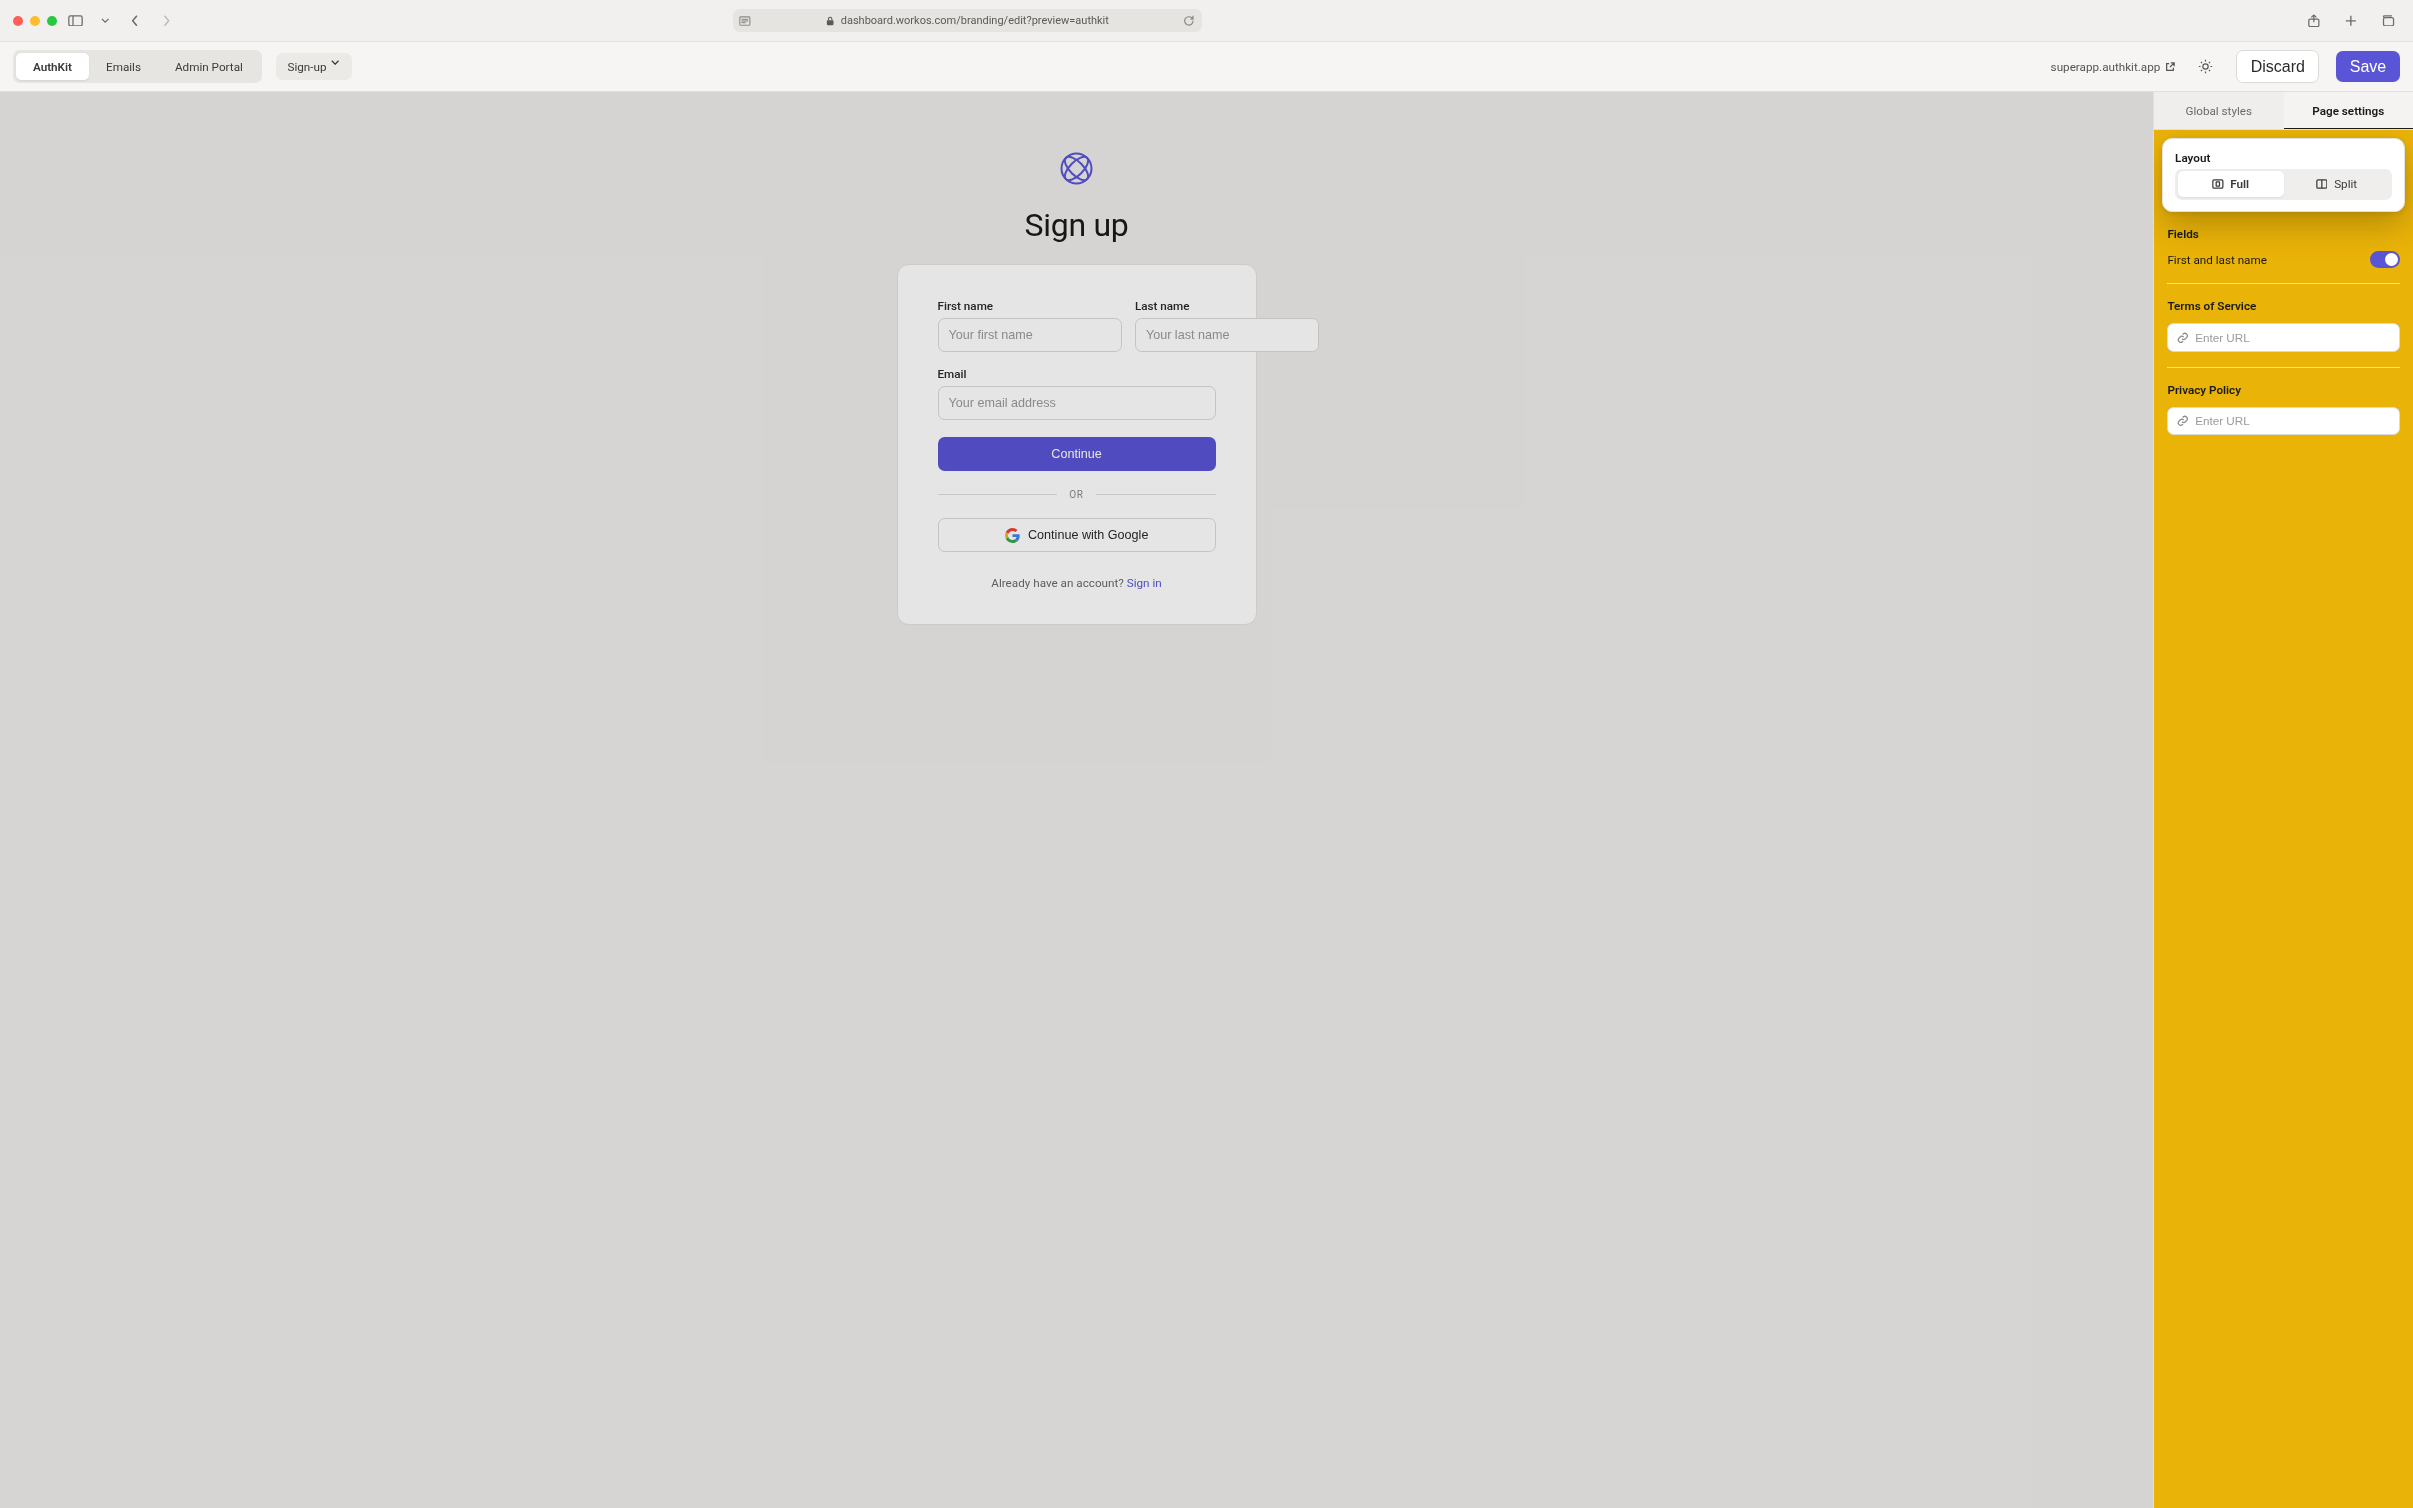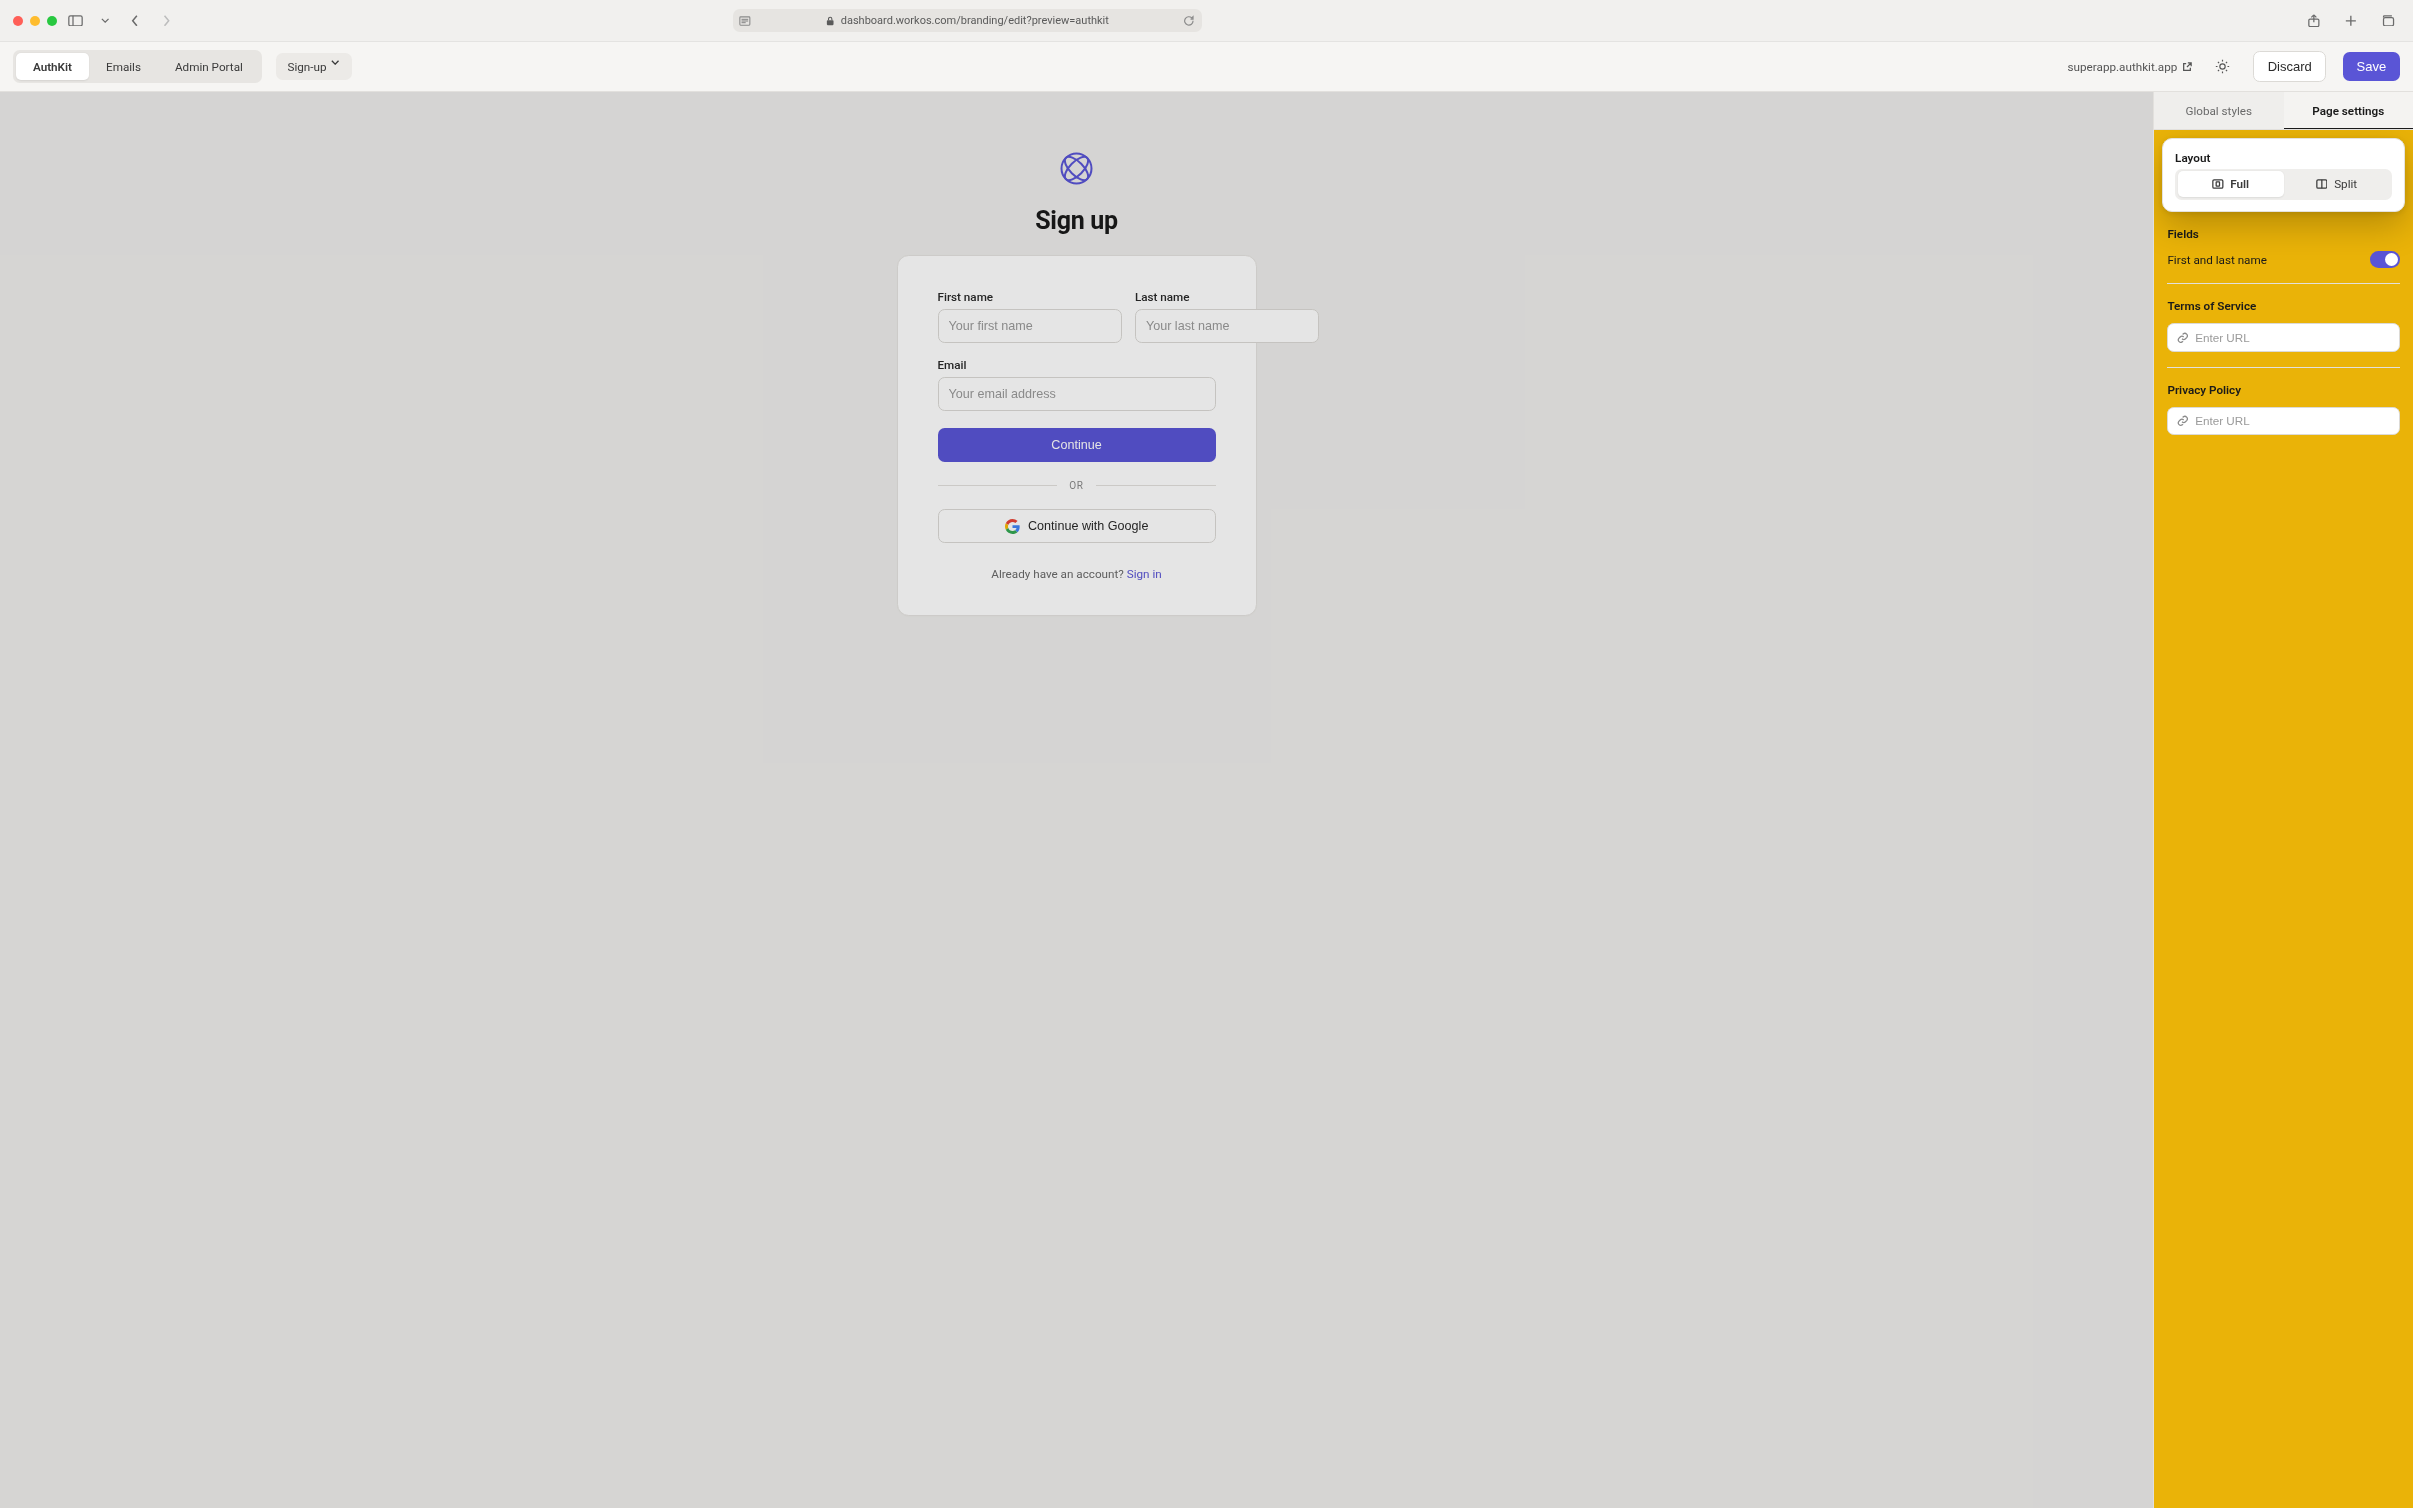--- a/index.html
+++ b/index.html
@@ -87,21 +87,21 @@
   }
   .toolbar-right { margin-left:auto; display:flex; align-items:center; gap:17px; }
   .app-link { display:flex; align-items:center; gap:5px; color:#555; font-size:11.7px; }
   .icon-circle-btn {
     width:27px; height:27px; display:flex; align-items:center; justify-content:center;
     color:#555;
   }
   .btn {
     padding: 6.7px 13.4px;
     border-radius: 6.7px;
-    font-size: 13px;
+    font-size: 16px;
     border: none;
     cursor:pointer;
   }
   .btn-secondary { background:#fff; border:0.8px solid #dcdad6; color:#2a2a2a; }
   .btn-primary { background:#5a55d6; color:#fff; font-weight:500; }
 
   
   .workspace {
     position: relative;
     display:flex;
@@ -123,21 +123,21 @@
     inset:0;
     right: 260px;
     background: rgba(0,0,0,0.10);
     pointer-events:none;
     z-index: 5;
   }
 
   
   .signup-wrap { display:flex; flex-direction:column; align-items:center; gap: 20px; }
   .brand-logo { width:35px; height:35px; color:#5a55d6; }
-  .signup-title { font-size: 25px; font-weight:700; letter-spacing:-0.3px; }
+  .signup-title { font-size: 32px; font-weight:400; letter-spacing:-0.3px; }
   .signup-card {
     width: 360px;
     background:#fff;
     border:0.8px solid #e5e3e0;
     border-radius:11.7px;
     padding: 34px 40px 34px;
     box-shadow: 0 0.8px 1.7px rgba(0,0,0,0.02);
   }
   .field-row2 { display:flex; gap:13.4px; }
   .field { flex:1; display:flex; flex-direction:column; gap:5px; margin-bottom:15px; }

